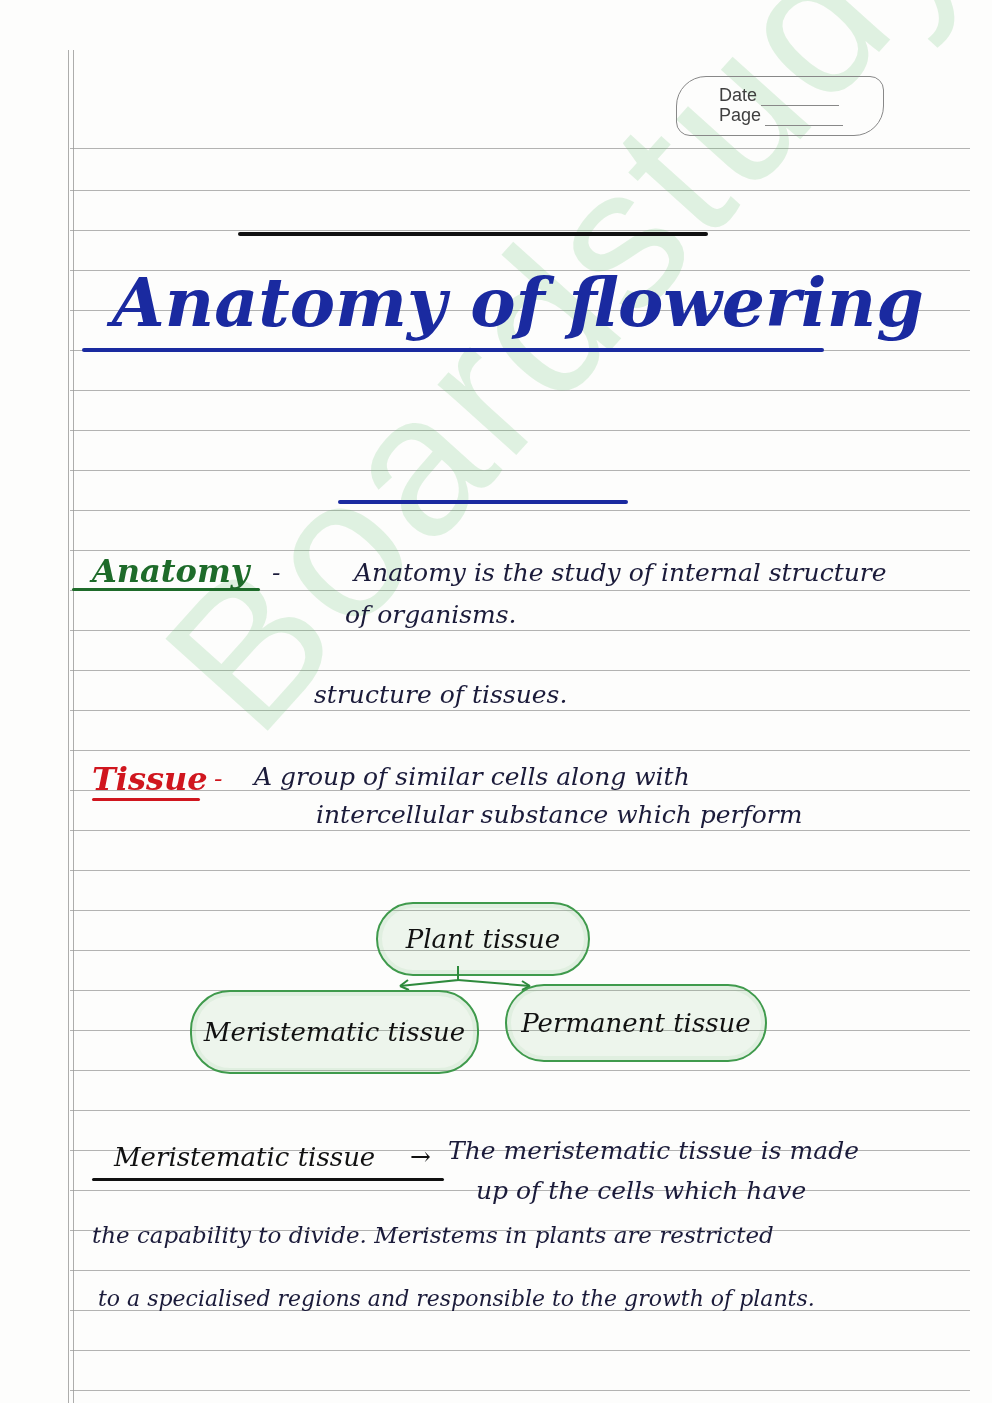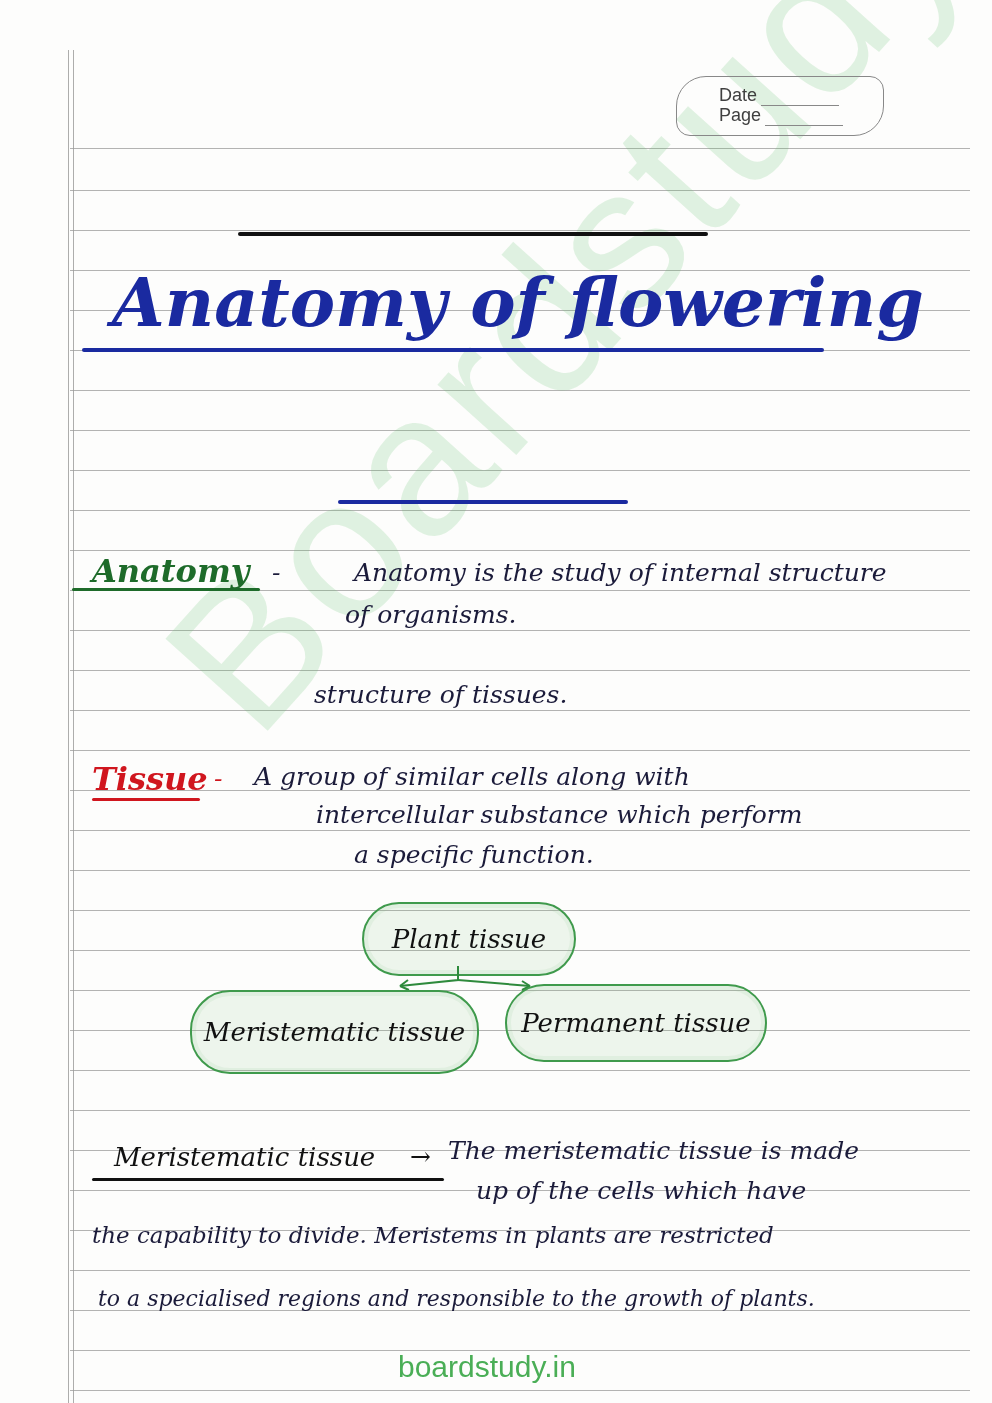--- a/index.html
+++ b/index.html
@@ -124,24 +124,23 @@
   <div class="hand body-text" style="left:272px;top:558px;">-</div>
   <div class="hand body-text" style="left:314px;top:558px;margin-left:40px;">Anatomy is the study of internal structure</div>
   <div class="hand body-text" style="left:345px;top:600px;">of organisms.</div>
   <div class="hand body-text" style="left:314px;top:680px;">structure of tissues.</div>
 
   <div class="hand term" style="left:92px;top:760px;color:#d0161e;">Tissue</div>
   <div class="ul" style="left:92px;top:798px;width:108px;background:#d0161e;"></div>
   <div class="hand body-text" style="left:214px;top:764px;color:#d0161e;">-</div>
   <div class="hand body-text" style="left:316px;top:800px;">intercellular substance which perform</div>
   <div class="hand body-text" style="left:254px;top:762px;">A group of similar cells along with</div>
-  <div class="hand body-text" style="left:354px;top:840px;">a specific function.</div>
 
   <div>
-    <div class="cloud" style="left:362px;top:902px;width:210px;height:70px;">
+    <div class="cloud" style="left:376px;top:902px;width:210px;height:70px;">
       <span>Plant tissue</span>
     </div>
     <svg class="arrow-svg" width="200" height="50">
       <path d="M78 8 L78 22 L20 28" stroke="#2e8a3c" stroke-width="2" fill="none"></path>
       <path d="M78 22 L150 28" stroke="#2e8a3c" stroke-width="2" fill="none"></path>
       <path d="M20 28 l8 -6 M20 28 l9 4" stroke="#2e8a3c" stroke-width="2" fill="none"></path>
       <path d="M150 28 l-8 -5 M150 28 l-8 4" stroke="#2e8a3c" stroke-width="2" fill="none"></path>
     </svg>
     <div class="cloud" style="left:190px;top:990px;width:285px;height:80px;">
       <span>Meristematic tissue</span>
@@ -152,14 +151,13 @@
   </div>
 
   <div class="hand body-text" style="left:114px;top:1142px;color:#111;font-size:26px;">Meristematic tissue</div>
   <div class="ul" style="left:92px;top:1178px;width:352px;background:#111;"></div>
   <div class="hand body-text" style="left:410px;top:1142px;color:#111;">→</div>
   <div class="hand body-text" style="left:448px;top:1136px;">The meristematic tissue is made</div>
   <div class="hand body-text" style="left:92px;top:1222px;font-size:23px;">the capability to divide. Meristems in plants are restricted</div>
   <div class="hand body-text" style="left:476px;top:1176px;">up of the cells which have</div>
   <div class="hand body-text" style="left:98px;top:1270px;font-size:22px;margin-top:16px;">to a specialised regions and responsible to the growth of plants.</div>
 
-  <div class="footer">boardstudy.in</div>
 </div>
 
 </body></html>

